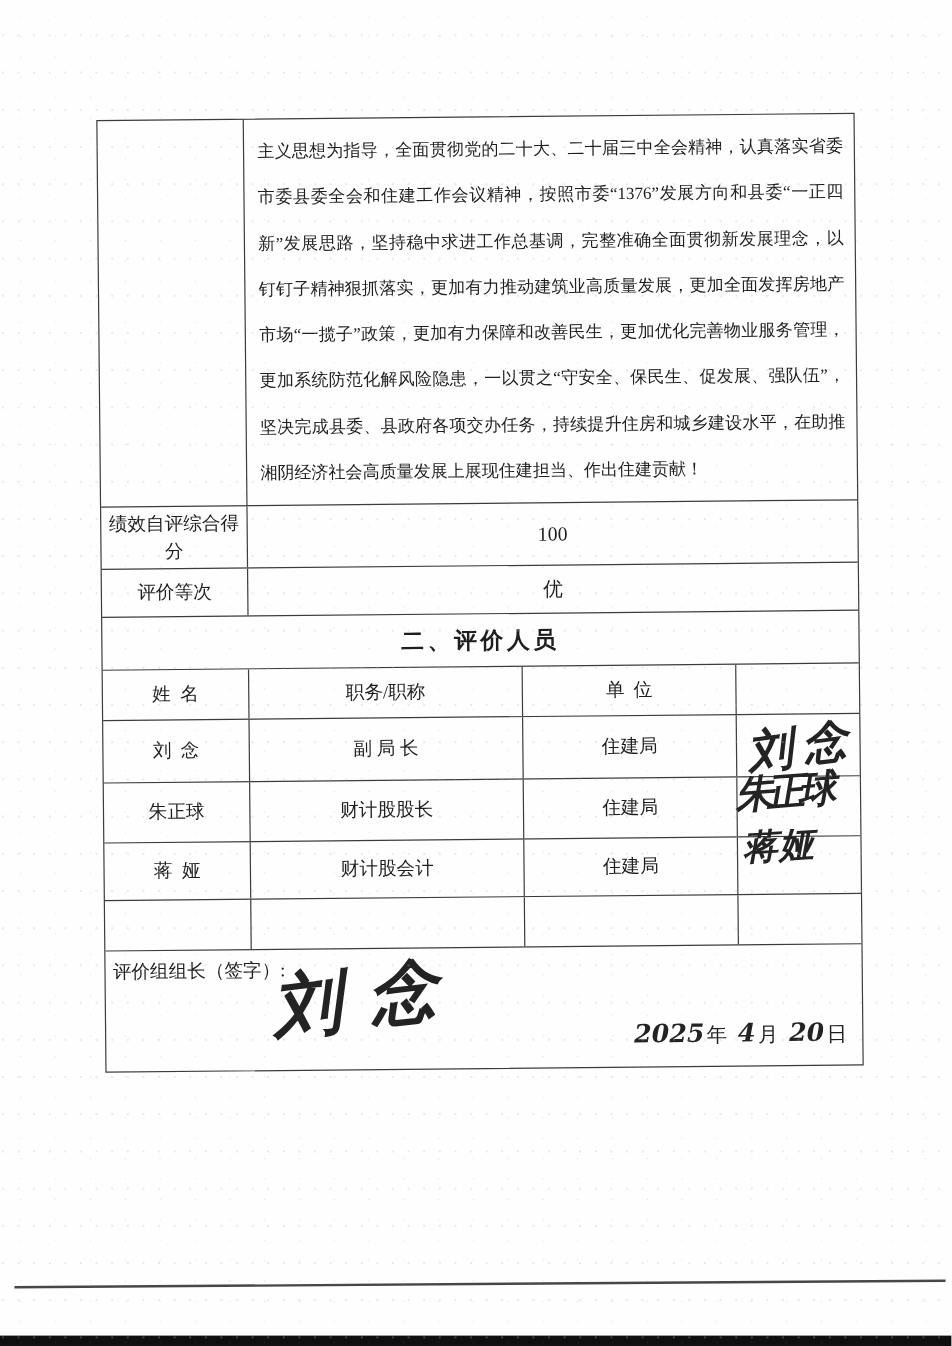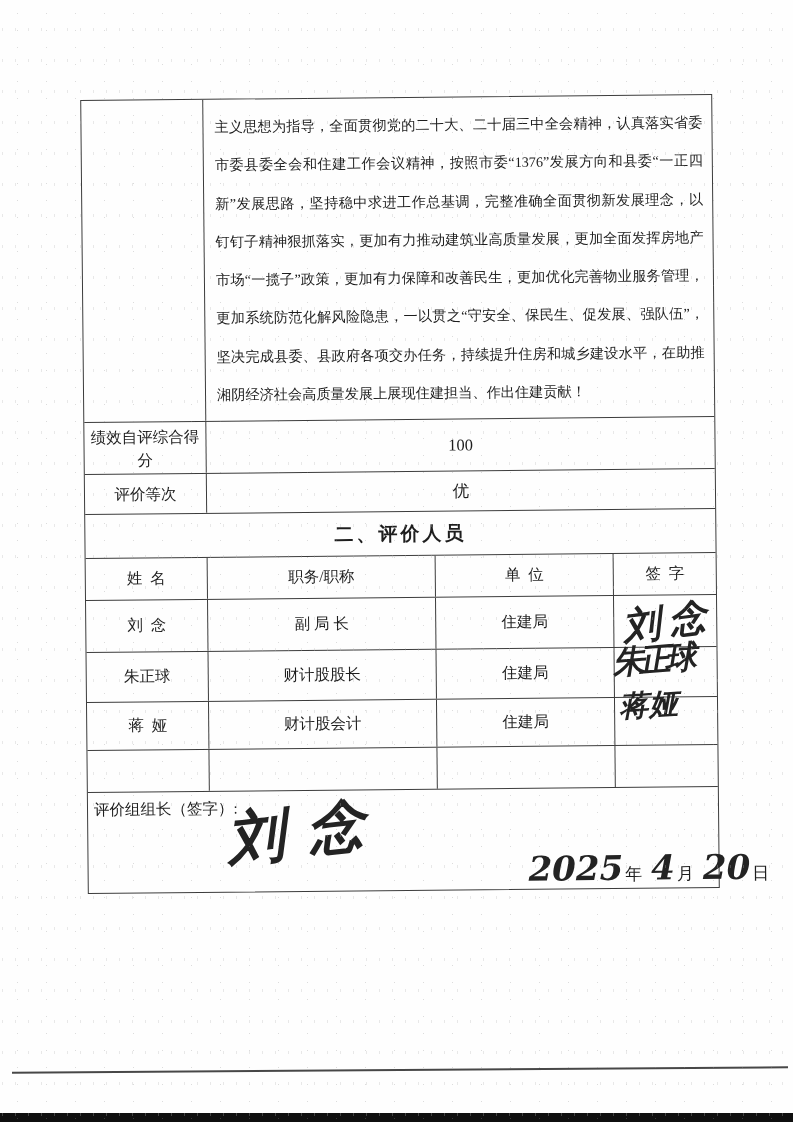--- a/index.html
+++ b/index.html
@@ -42,21 +42,21 @@
   .handwriting{font-family:"DejaVu Serif", serif;font-style:italic;font-weight:bold;color:#232323;}
   .sig{position:absolute;white-space:nowrap;z-index:4;}
   .sig-0{left:8px;top:1px;font-size:38px;transform:rotate(-7deg);letter-spacing:8px;}
   .sig-1{left:-2px;top:-9px;font-size:32px;transform:rotate(-4deg);letter-spacing:-6px;}
   .sig-2{left:4px;top:-12px;font-size:29px;transform:rotate(-3deg);letter-spacing:1px;}
   .leader-row{display:block;height:100px;border-bottom:none;}
   .leader-label{position:absolute;left:6px;top:7px;font-size:15.5px;}
   .leader-sig{position:absolute;left:138px;top:2px;font-size:58px;transform:rotate(-6deg);
               letter-spacing:22px;z-index:4;white-space:nowrap;}
   .date-line{position:absolute;left:438px;top:60px;font-size:17px;white-space:nowrap;z-index:4;}
-  .date-num{font-size:34px;margin:0 2px;}
+  .date-num{font-size:21px;margin:0 2px;}
   .date-unit{margin-right:7px;}
   .footer-line{position:absolute;left:12px;top:1069px;width:776px;height:2px;background:#474747;
                transform:rotate(-0.4deg);z-index:2;}
   .bottom-bar{position:absolute;left:0;top:1113px;width:793px;height:9px;background:#0f0f0f;z-index:3;}
 </style>
 </head>
 <body>
 
 <div class="noise"></div>
 
@@ -78,21 +78,20 @@
   </div>
 
   <div class="t-row title-row">
     <span>二、评价人员</span>
   </div>
 
   <div class="t-row head-row">
     <div class="c br w1 cellt">姓  名</div>
     <div class="c br w2 cellt">职务/职称</div>
     <div class="c br w3 cellt">单  位</div>
-    <div class="c w4 cellt">签  字</div>
   </div>
 
   <div class="t-row p-r1">
     <div class="c br w1 cellt">刘  念</div>
     <div class="c br w2 cellt">副 局 长</div>
     <div class="c br w3 cellt">住建局</div>
     <div class="c w4">
       <span class="handwriting sig sig-0">刘念</span>
     </div>
   </div>

